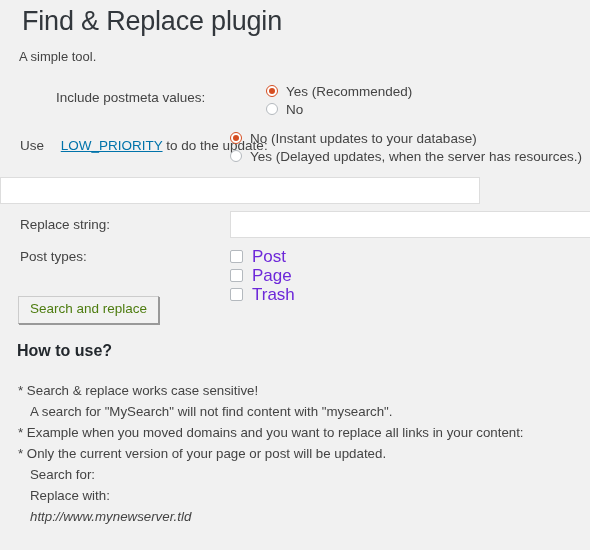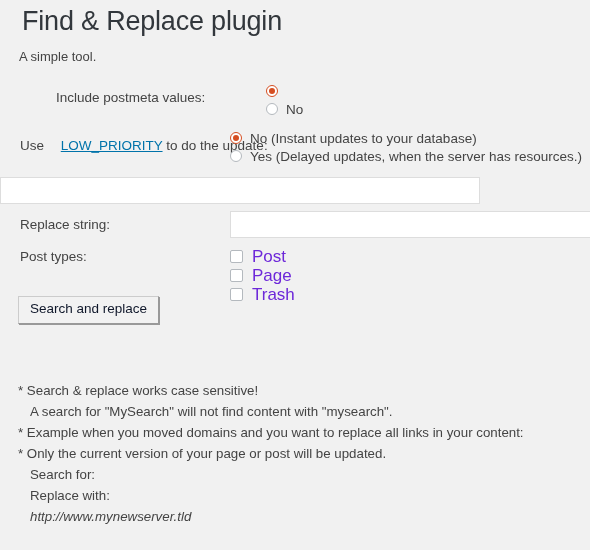--- a/index.html
+++ b/index.html
@@ -156,21 +156,21 @@
   
   .btn-zone {
     position: absolute;
     left: 18px;
     top: 296px;
   }
   .submit-btn {
     display: inline-block;
     font-family: "Liberation Sans", sans-serif;
     font-size: 13.5px;
-    color: #0f172a;
+    color: #4d7c0f;
     background: #f2f2f2;
     border: 1px solid #cccccc;
     border-right-color: #999;
     border-bottom-color: #999;
     box-shadow: 1px 1px 0 #999;
     padding: 5px 11px 6px 11px;
     cursor: pointer;
     line-height: 1.1;
     border-radius: 0;
   }
@@ -215,20 +215,21 @@
   <h1 class="page-title">Find &amp; Replace plugin</h1>
   <p class="page-subtitle">A simple tool.</p>
 
   <div class="form-table">
 
     <div class="form-row" style="margin-bottom:11px;">
       <div class="form-label" style="padding-top:8px;margin-left:36px;">Include postmeta values:</div>
       <div class="form-field">
         <div class="radio-line">
           <span class="radio checked"></span>
+          <span class="radio-label">Yes (Recommended)</span>
         </div>
         <div class="radio-line">
           <span class="radio"></span>
           <span class="radio-label">No</span>
         </div>
       </div>
     </div>
 
     <div class="form-row" style="margin-bottom:12px;">
       <div class="form-label" style="padding-top:9px;">
@@ -276,20 +277,21 @@
         </div>
       </div>
     </div>
 
   </div>
 
   <div class="btn-zone">
     <button class="submit-btn">Search and replace</button>
   </div>
 
+  <h2 class="howto-title">How to use?</h2>
   <div class="howto-body">
     <p>* Search &amp; replace works case sensitive!</p>
     <p class="indent">A search for "MySearch" will not find content with "mysearch".</p>
     <p>* Example when you moved domains and you want to replace all links in your content:</p>
     <p>* Only the current version of your page or post will be updated.</p>
     <p class="indent">Search for:</p>
     <p class="indent">Replace with:</p>
     <p class="url">http://www.mynewserver.tld</p>
   </div>
 

